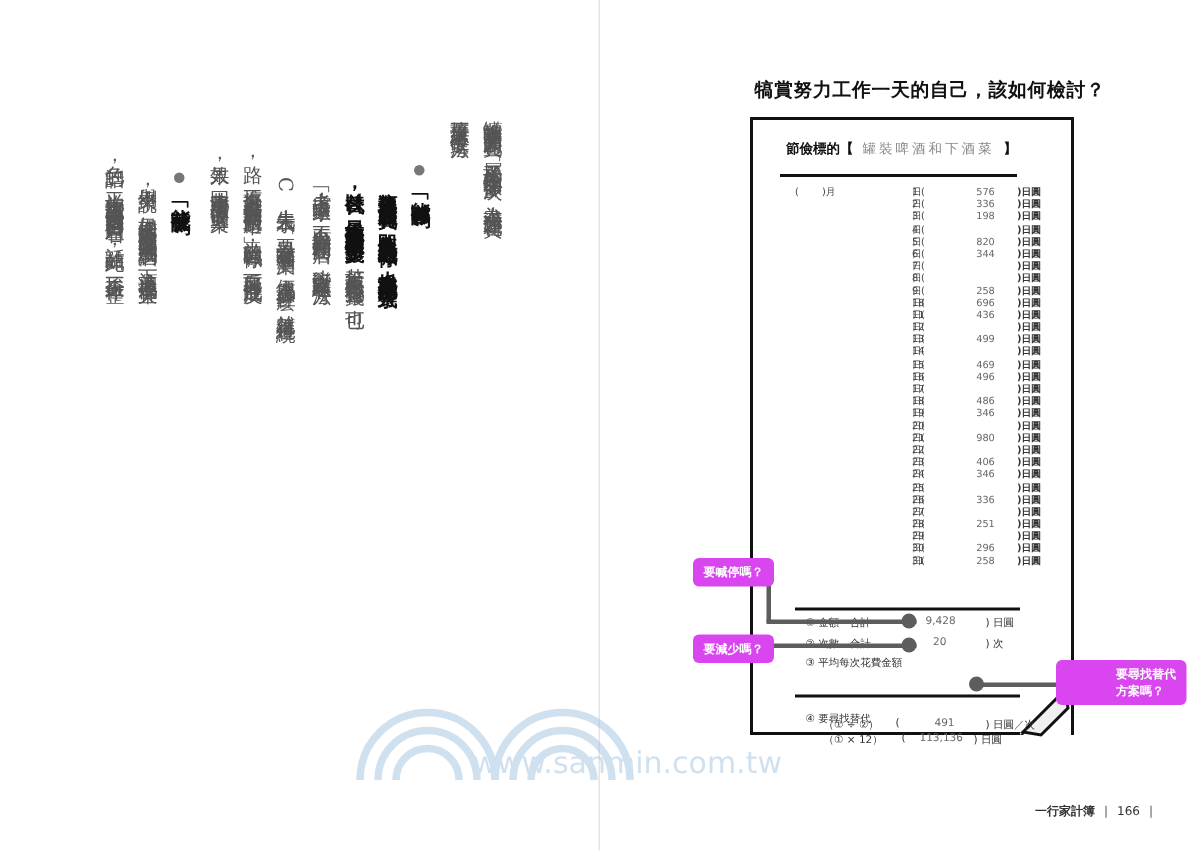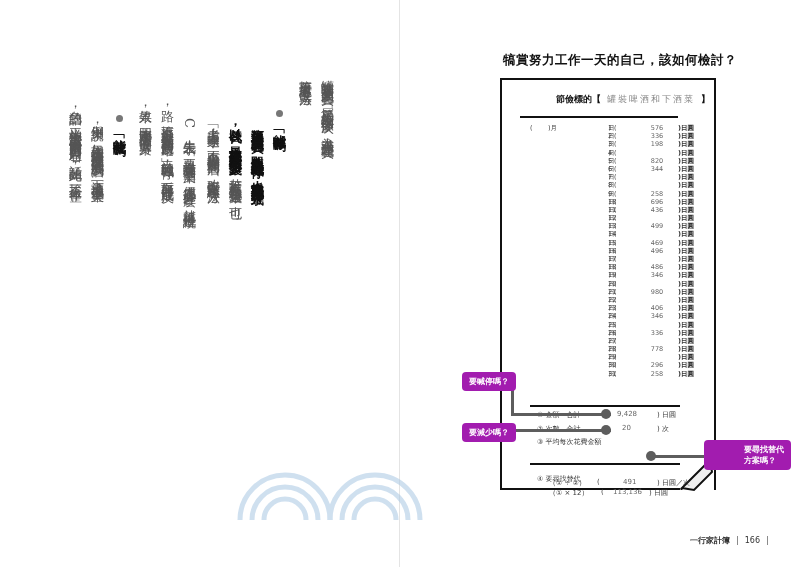--- a/index.html
+++ b/index.html
@@ -17,38 +17,38 @@
   
   .footer{position:absolute;top:535px;font-family:"DejaVu Sans",sans-serif;font-size:8px;color:#333;white-space:nowrap;}
   .footer .sep{margin:0 6px;color:#555;}
   .footer .bold{font-weight:bold;}
 
   
   .r-title{position:absolute;left:503px;top:52px;font-family:"DejaVu Sans",sans-serif;font-weight:bold;font-size:12.5px;color:#111;letter-spacing:0.5px;text-align:right;}
   .sheet{position:absolute;left:500px;top:78px;width:212px;height:410px;border:2px solid #111;border-bottom:none;background:#fff;}
   .sheet-bottom{position:absolute;left:500px;top:488px;width:180px;height:2px;background:#111;}
   .fold{position:absolute;left:680px;top:458px;width:34px;height:34px;}
-  .goal-row{position:absolute;left:524px;top:93px;font-family:"DejaVu Sans",sans-serif;font-size:9px;font-weight:bold;color:#111;white-space:nowrap;margin-left:32px;}
+  .goal-row{position:absolute;left:524px;top:93px;font-family:"DejaVu Sans",sans-serif;font-size:9px;font-weight:bold;color:#111;white-space:nowrap;}
   .goal-row .hand{font-family:"DejaVu Serif",serif;font-weight:normal;color:#888;letter-spacing:2px;margin:0 6px;}
   .hr{position:absolute;height:2px;background:#111;}
 
   .ledger{position:absolute;left:530px;top:124px;font-family:"DejaVu Sans",sans-serif;font-size:6.5px;color:#444;}
   .lrow{position:relative;height:8.2px;line-height:8.2px;white-space:nowrap;}
   .lrow span{position:absolute;}
   .c-paren{left:0;}
   .c-month{left:18px;}
   .c-day{left:50px;width:28px;text-align:right;}
   .c-open{left:84px;}
   .c-val{left:112px;width:30px;text-align:center;color:#666;}
   .c-close{left:148px;font-weight:bold;color:#333;}
 
   .summary{position:absolute;font-family:"DejaVu Sans",sans-serif;font-size:7px;color:#333;white-space:nowrap;}
   .summary .num{color:#666;}
 
-  .callout{position:absolute;background:#a21caf;color:#fff;font-family:"DejaVu Sans",sans-serif;font-weight:bold;font-size:8px;border-radius:4px;padding:4px 7px;line-height:11px;white-space:nowrap;}
+  .callout{position:absolute;background:#d946ef;color:#fff;font-family:"DejaVu Sans",sans-serif;font-weight:bold;font-size:8px;border-radius:4px;padding:4px 7px;line-height:11px;white-space:nowrap;}
   .dot{position:absolute;width:10px;height:10px;border-radius:50%;background:#5d5d5d;}
   .line{position:absolute;background:#5d5d5d;}
 
   .watermark{position:absolute;left:235px;top:460px;width:380px;height:60px;opacity:0.55;pointer-events:none;}
   .wm-text{position:absolute;font-family:"DejaVu Serif",serif;color:#a9c7e3;white-space:nowrap;}
 </style>
 </head>
 <body>
 
 <div class="page page-left">
@@ -335,21 +335,21 @@
       <span class="c-open">(</span>
       <span class="c-val"></span>
       <span class="c-close">) <span>日圓</span></span>
     </div>
     <div class="lrow">
       <span class="c-day">
         <span>28</span> 
         <span>日</span>
       </span>
       <span class="c-open">(</span>
-      <span class="c-val">778</span>
+      <span class="c-val">251</span>
       <span class="c-close">) <span>日圓</span></span>
     </div>
     <div class="lrow">
       <span class="c-day">
         <span>29</span> 
         <span>日</span>
       </span>
       <span class="c-open">(</span>
       <span class="c-val"></span>
       <span class="c-close">) <span>日圓</span></span>
@@ -430,13 +430,14 @@
   <svg width="200" height="60" viewBox="0 0 200 60" style="position:absolute;left:0;top:0;">
     <g fill="none" stroke="#a9c7e3" stroke-width="5">
       <path d="M5,60 A45,45 0 0 1 95,60"></path>
         <path d="M17,60 A33,33 0 0 1 83,60"></path>
         <path d="M29,60 A21,21 0 0 1 71,60"></path>
       <path d="M95,60 A45,45 0 0 1 185,60"></path>
         <path d="M107,60 A33,33 0 0 1 173,60"></path>
         <path d="M119,60 A21,21 0 0 1 161,60"></path>
     </g>
   </svg>
+  <div class="wm-text" style="left:80px;top:36px;font-size:20px;font-family:'DejaVu Sans',sans-serif;">www.sanmin.com.tw</div>
 </div>
 
 </body></html>

